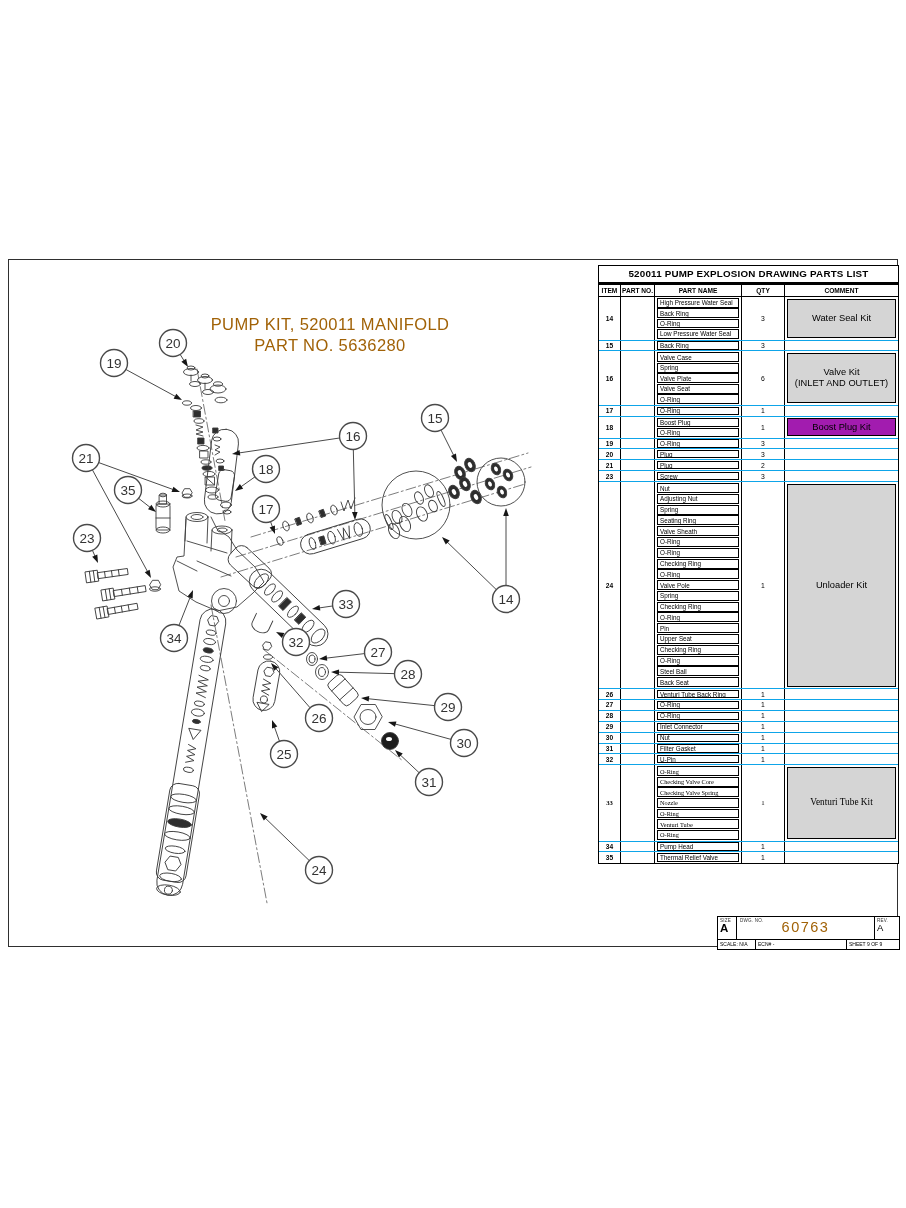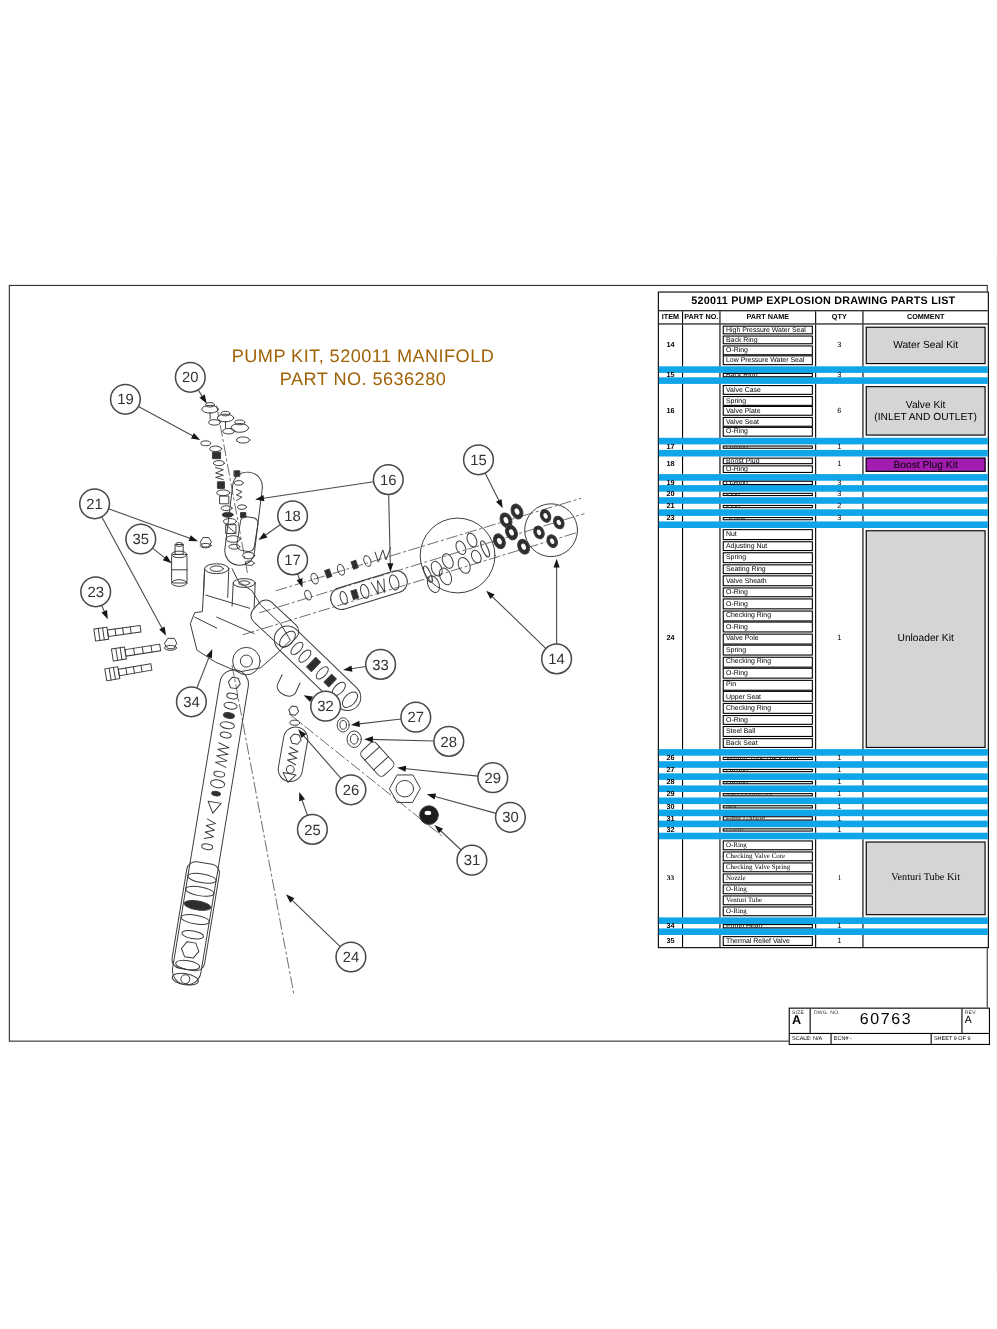--- a/index.html
+++ b/index.html
@@ -7,26 +7,26 @@
         font-family:"Liberation Sans",sans-serif;color:#000;}
   .frame{position:absolute;left:8px;top:259px;width:888px;height:686px;border:1px solid #2f2f2f;background:#fff;}
   #diagram{position:absolute;left:0;top:0;}
 
   .dwg-title{position:absolute;left:148px;top:54px;width:346px;text-align:center;
              font-size:16.5px;line-height:21px;color:#a16207;letter-spacing:.4px;}
 
   
   .parts-table{position:absolute;left:589px;top:5px;width:299px;border:1px solid #000;background:#fff;}
   .pt-title{height:16px;line-height:16px;text-align:center;font-weight:bold;font-size:9.8px;
-            border-bottom:1px solid #000000;letter-spacing:.2px;white-space:nowrap;overflow:hidden;}
+            border-bottom:3px solid #000000;letter-spacing:.2px;white-space:nowrap;overflow:hidden;}
   .pt-head{display:flex;height:11px;border-bottom:1px solid #000;}
   .pt-hc{box-sizing:border-box;border-right:1px solid #000;display:flex;align-items:center;
          justify-content:center;font-weight:bold;font-size:6.6px;white-space:nowrap;overflow:hidden;}
   .pt-hc:last-child{border-right:none;}
-  .pt-group{display:flex;border-bottom:6px solid #0ea5e9;box-sizing:border-box;}
+  .pt-group{display:flex;border-bottom:1px solid #0ea5e9;box-sizing:border-box;}
   .pt-group:last-child{border-bottom:none;}
   .c{box-sizing:border-box;border-right:1px solid #000;}
   .c-item{width:22px;display:flex;align-items:center;justify-content:center;font-weight:bold;font-size:6.6px;}
   .c-pno{width:34px;}
   .c-pname{width:87px;display:flex;flex-direction:column;justify-content:space-around;padding:.5px 0;}
   .pname-row{flex:1 1 0;margin:.4px 2px;border:1px solid #000;box-sizing:border-box;display:flex;
              align-items:center;padding-left:2px;font-size:6.3px;white-space:nowrap;overflow:hidden;}
   .c-qty{width:43px;display:flex;align-items:center;justify-content:center;font-size:6.8px;}
   .c-comment{flex:1;border-right:none;display:flex;padding:1.5px 2px;}
   .kit-box{flex:1;border:1px solid #000;display:flex;align-items:center;justify-content:center;
@@ -35,21 +35,21 @@
   
   .tblock{position:absolute;left:708px;top:656px;width:181px;height:32px;border:1px solid #000;
           display:flex;flex-direction:column;background:#fff;}
   .tb-top{display:flex;flex:1;border-bottom:1px solid #000;}
   .tb-size{width:19px;border-right:1px solid #000;box-sizing:border-box;padding:1px 0 0 2px;}
   .tb-dwg{flex:1;border-right:1px solid #000;box-sizing:border-box;position:relative;text-align:center;}
   .tb-rev{width:24px;box-sizing:border-box;padding:1px 0 0 2px;}
   .tb-lbl{font-size:4.6px;color:#333;letter-spacing:.2px;}
   .tb-size-val{font-size:11.5px;font-weight:bold;line-height:10px;}
   .tb-dwg-lbl{position:absolute;left:3px;top:1px;}
-  .tb-dwg-val{font-size:14.5px;letter-spacing:1.5px;line-height:21px;color:#000000;}
+  .tb-dwg-val{font-size:14.5px;letter-spacing:1.5px;line-height:21px;color:#a16207;}
   .tb-rev-val{font-size:9.5px;line-height:9px;}
   .tb-bot{display:flex;height:9px;font-size:5px;line-height:9px;white-space:nowrap;}
   .tb-scale{width:38px;border-right:1px solid #000;box-sizing:border-box;padding-left:2px;}
   .tb-ecn{flex:1;border-right:1px solid #000;box-sizing:border-box;padding-left:2px;}
   .tb-sheet{width:52px;box-sizing:border-box;padding-left:2px;}
 </style>
 </head>
 <body>
 
 <div class="page">

